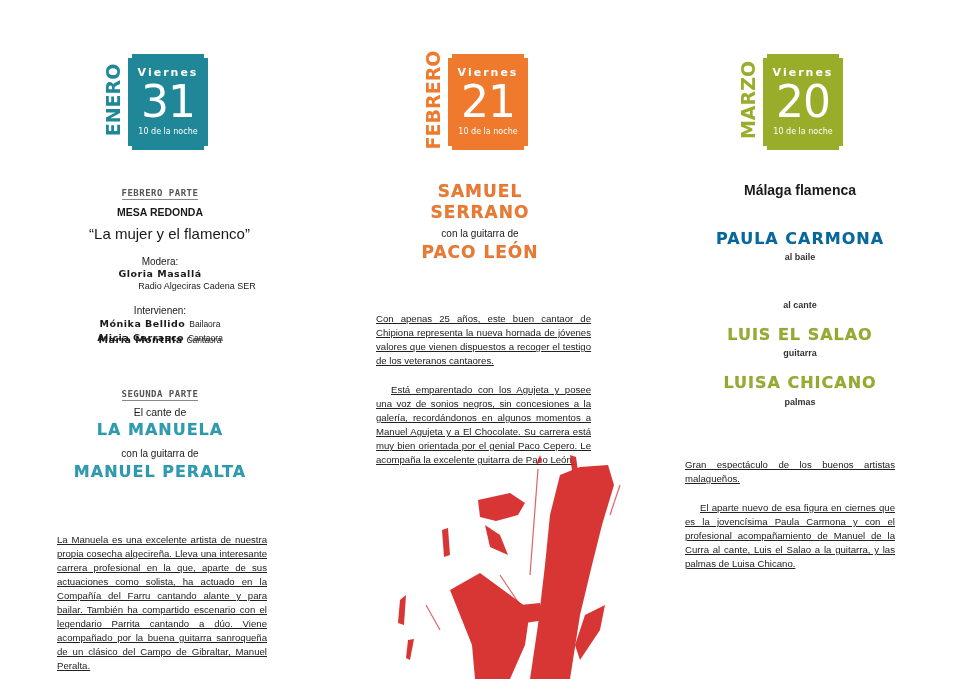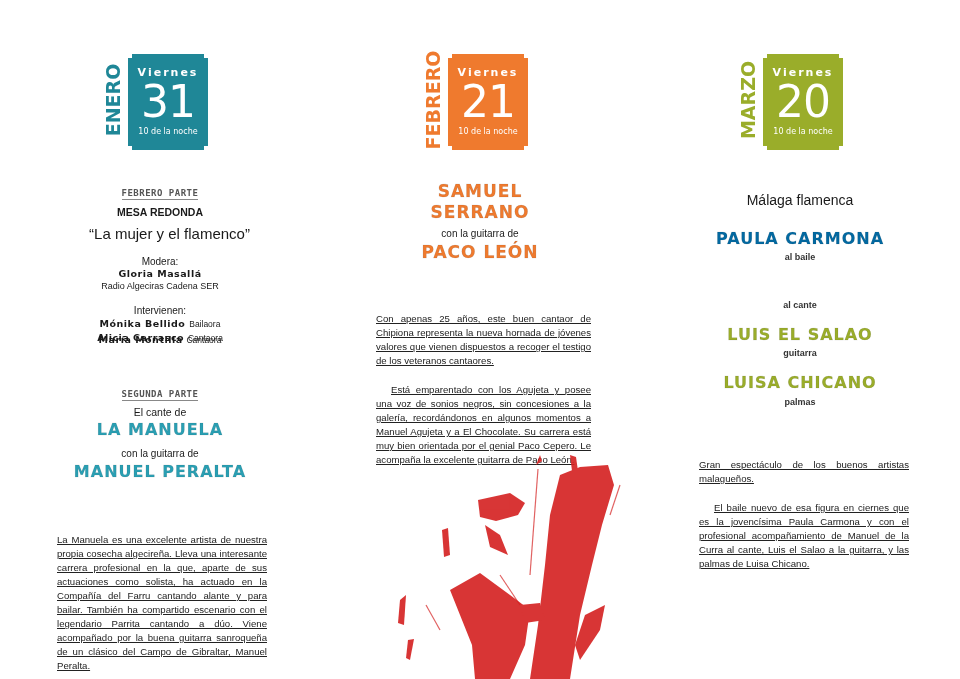--- a/index.html
+++ b/index.html
@@ -71,21 +71,21 @@
   </div>
 
   <div class="center" style="top:182px;">
     <span class="section-label">FEBRERO PARTE</span>
   </div>
   <div class="center small-bold" style="top:206px;">MESA REDONDA</div>
   <div class="center big-quote" style="top:225px;">“La mujer y el flamenco”</div>
 
   <div class="center tiny" style="top:256px; font-size:10px;">Modera:</div>
   <div class="center tiny-bold" style="top:268px;">Gloria Masallá</div>
-  <div class="center tiny" style="top:281px;">Radio Algeciras Cadena SER</div>
+  <div class="center tiny" style="top:281px;margin-left:37px;">Radio Algeciras Cadena SER</div>
 
   <div class="center tiny" style="top:305px; font-size:10px;">Intervienen:</div>
   <div class="center tiny-bold" style="top:318px;">
     <span>Mónika Bellido</span>
     <span class="role">Bailaora</span>
   </div>
   <div class="center tiny-bold" style="top:332px;">
     <span>Alicia Carrasco</span>
     <span class="role">Cantaora</span>
   </div>
@@ -157,27 +157,27 @@
     <div class="month" style="color:#9aad2a;">
         <span>MARZO</span>
       </div>
     <div class="badge" style="background:#9aad2a;">
       <div class="day">Viernes</div>
       <div class="num">20</div>
       <div class="time">10 de la noche</div>
     </div>
   </div>
 
-  <div class="center" style="top:192px; font-size:14px; font-weight:normal;">Málaga flamenca</div>
+  <div class="center" style="top:182px; font-size:14px; font-weight:bold;">Málaga flamenca</div>
 
   <div class="center display" style="top:229px; font-size:16px; color:#0369a1;">PAULA CARMONA</div>
   <div class="center artist-role" style="top:252px;">al baile</div>
   <div class="center display" style="top:325px; font-size:16px; color:#9aad2a;">LUIS EL SALAO</div>
   <div class="center artist-role" style="top:300px;">al cante</div>
   <div class="center artist-role" style="top:348px;">guitarra</div>
   <div class="center display" style="top:373px; font-size:16px; color:#9aad2a;">LUISA CHICANO</div>
   <div class="center artist-role" style="top:397px;">palmas</div>
 
-  <div class="body-text" style="left:44px; top:443px; width:240px;">
+  <div class="body-text" style="left:30px; top:443px; width:240px;">
     <p>Gran espectáculo de los buenos artistas malagueños.</p>
-    <p class="indent">El baile nuevo de esa figura en ciernes que es la jovencísima Paula Carmona y con el profesional acompañamiento de Manuel de la Curra al cante, Luis el Salao a la guitarra, y las palmas de Luisa Chicano.</p>
+    <p class="indent">El aparte nuevo de esa figura en ciernes que es la jovencísima Paula Carmona y con el profesional acompañamiento de Manuel de la Curra al cante, Luis el Salao a la guitarra, y las palmas de Luisa Chicano.</p>
   </div>
 </section>
 
 </body></html>

